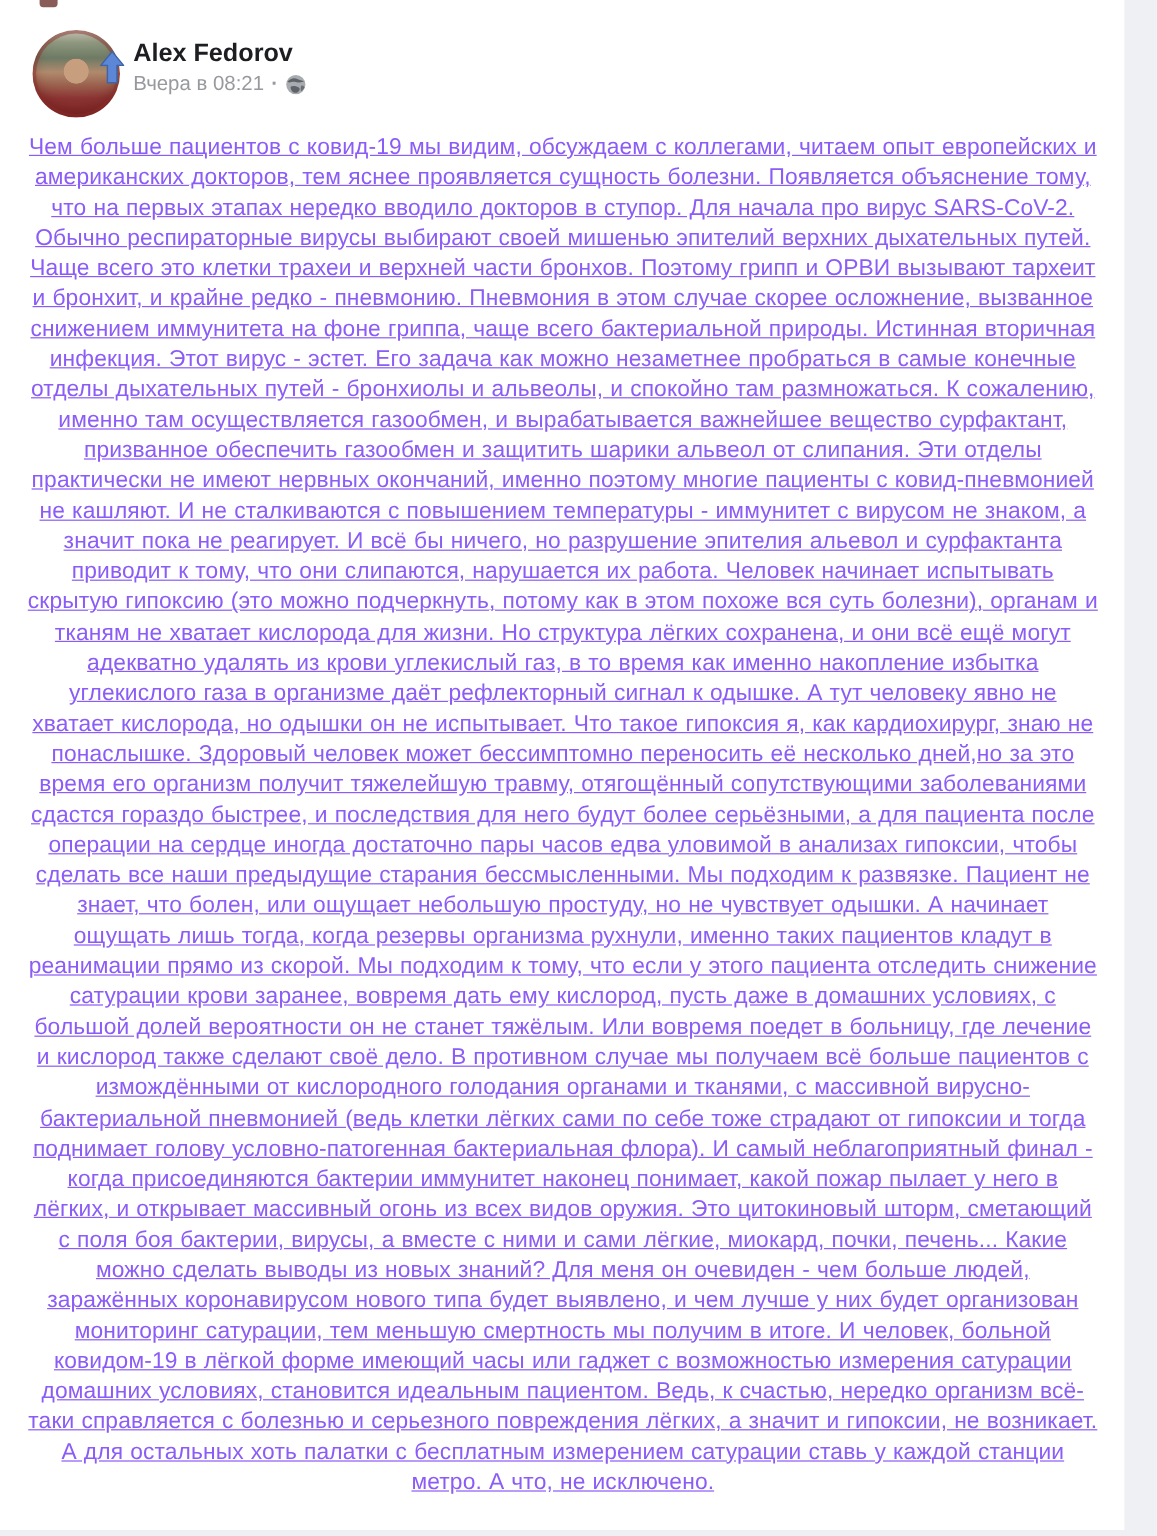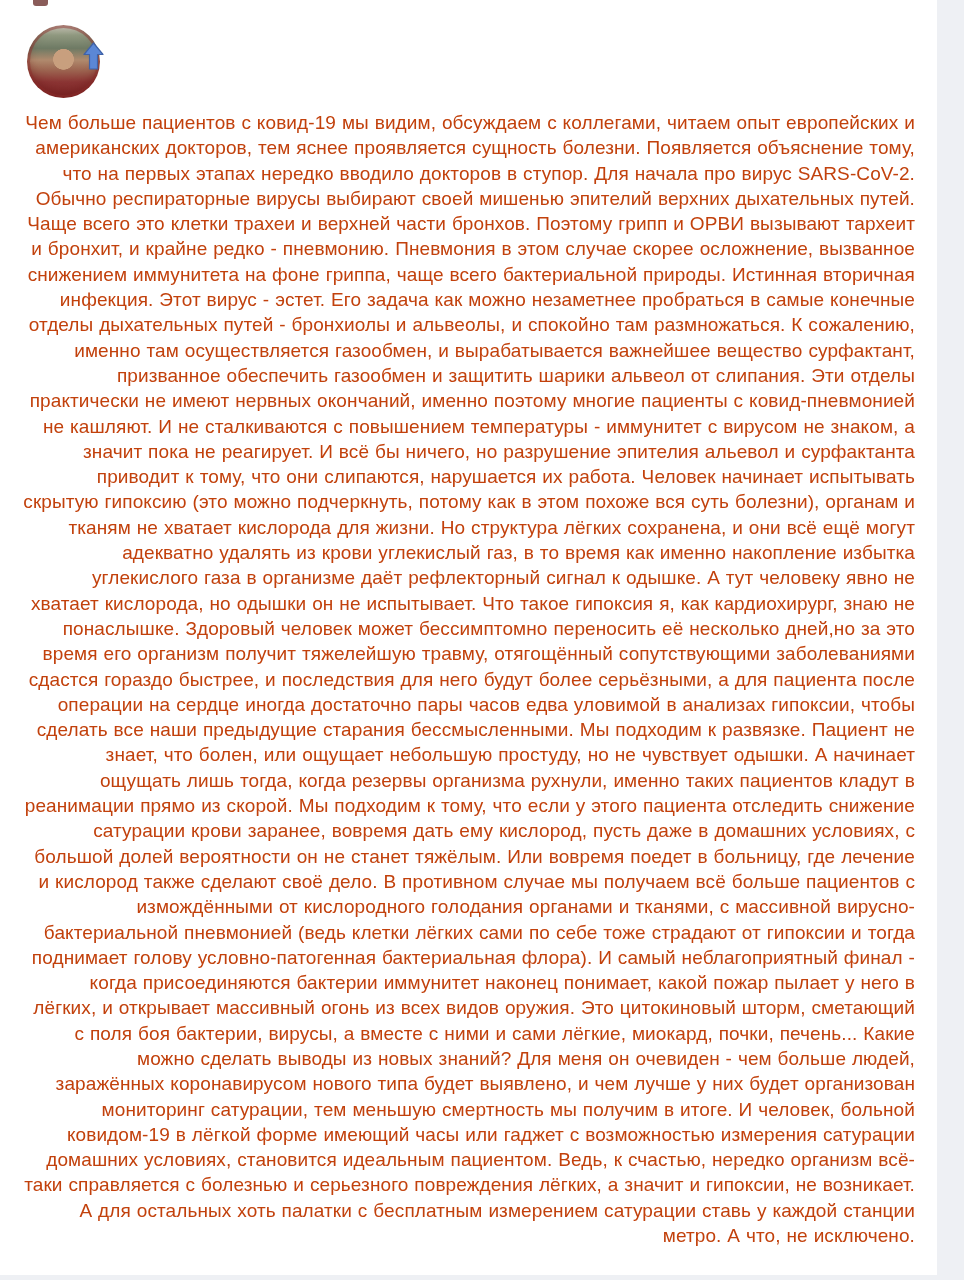--- a/index.html
+++ b/index.html
@@ -74,40 +74,54 @@
     font-size: 17px;
     color: #97999d;
   }
   .post-meta .timestamp { cursor: pointer; }
   .post-meta .dot { font-weight: 700; }
   .globe { display: inline-block; margin-top: 1px; }
   .post-body {
     margin: 12px 22px 0 23px;
     font-size: 19px;
     line-height: 25.3px;
-    color: #c2410c;
+    color: #8b5cf6;
     letter-spacing: 0.1px;
-    text-align: right;
+    text-align: center;
     word-spacing: 0.5px;
+    text-decoration: underline;
   }
 </style>
 </head>
 <body>
 
 <div class="post-card">
 
   <div class="artifact"></div>
 
   <div class="post-header">
 
     <div class="avatar">
       <div class="avatar-photo"></div>
       <svg class="frame-arrow" width="21" height="28" viewBox="0 0 21 28">
         <path d="M10.5 1 L20 12.5 H14.5 V27 H6.5 V12.5 H1 Z" fill="#5b87d6" stroke="#3f62a8" stroke-width="1.2" stroke-linejoin="round"></path>
       </svg>
     </div>
 
+    <div class="header-text">
+      <div class="author-name">Alex Fedorov</div>
+      <div class="post-meta">
+        <span class="timestamp">Вчера в 08:21</span>
+        <span class="dot">·</span>
+        <svg class="globe" width="17" height="17" viewBox="0 0 17 17">
+          <circle cx="8.5" cy="8.5" r="8" fill="#a8abaf"></circle>
+          <path d="M1.6 6.2 C3.5 3.2 7.5 2.4 9.8 3.8 C11.6 4.9 13.8 4.4 15.3 6.4 C13.4 5.8 11.2 7.4 8.4 6.4 C5.6 5.4 3.4 7.6 1.6 6.2 Z" fill="#5f6368"></path>
+          <path d="M4.2 10.2 C6.2 9.2 9.4 9.8 11.2 11.2 C12.4 12.2 11.4 14.4 9.4 15.2 C6.8 15.8 4.0 13.6 4.2 10.2 Z" fill="#5f6368"></path>
+          <path d="M13.2 9.2 C14.4 9.0 15.6 9.8 15.8 10.8 C15.2 12.2 14.2 13.4 13.0 14.0 C12.4 12.4 12.4 10.4 13.2 9.2 Z" fill="#6b6f74"></path>
+        </svg>
+      </div>
+    </div>
 
   </div>
 
   <div class="post-body">Чем больше пациентов с ковид-19 мы видим, обсуждаем с коллегами, читаем опыт европейских и американских докторов, тем яснее проявляется сущность болезни. Появляется объяснение тому, что на первых этапах нередко вводило докторов в ступор. Для начала про вирус SARS-CoV-2. Обычно респираторные вирусы выбирают своей мишенью эпителий верхних дыхательных путей. Чаще всего это клетки трахеи и верхней части бронхов. Поэтому грипп и ОРВИ вызывают тархеит и бронхит, и крайне редко - пневмонию. Пневмония в этом случае скорее осложнение, вызванное снижением иммунитета на фоне гриппа, чаще всего бактериальной природы. Истинная вторичная инфекция. Этот вирус - эстет. Его задача как можно незаметнее пробраться в самые конечные отделы дыхательных путей - бронхиолы и альвеолы, и спокойно там размножаться. К сожалению, именно там осуществляется газообмен, и вырабатывается важнейшее вещество сурфактант, призванное обеспечить газообмен и защитить шарики альвеол от слипания. Эти отделы практически не имеют нервных окончаний, именно поэтому многие пациенты с ковид-пневмонией не кашляют. И не сталкиваются с повышением температуры - иммунитет с вирусом не знаком, а значит пока не реагирует. И всё бы ничего, но разрушение эпителия альевол и сурфактанта приводит к тому, что они слипаются, нарушается их работа. Человек начинает испытывать скрытую гипоксию (это можно подчеркнуть, потому как в этом похоже вся суть болезни), органам и тканям не хватает кислорода для жизни. Но структура лёгких сохранена, и они всё ещё могут адекватно удалять из крови углекислый газ, в то время как именно накопление избытка углекислого газа в организме даёт рефлекторный сигнал к одышке. А тут человеку явно не хватает кислорода, но одышки он не испытывает. Что такое гипоксия я, как кардиохирург, знаю не понаслышке. Здоровый человек может бессимптомно переносить её несколько дней,но за это время его организм получит тяжелейшую травму, отягощённый сопутствующими заболеваниями сдастся гораздо быстрее, и последствия для него будут более серьёзными, а для пациента после операции на сердце иногда достаточно пары часов едва уловимой в анализах гипоксии, чтобы сделать все наши предыдущие старания бессмысленными. Мы подходим к развязке. Пациент не знает, что болен, или ощущает небольшую простуду, но не чувствует одышки. А начинает ощущать лишь тогда, когда резервы организма рухнули, именно таких пациентов кладут в реанимации прямо из скорой. Мы подходим к тому, что если у этого пациента отследить снижение сатурации крови заранее, вовремя дать ему кислород, пусть даже в домашних условиях, с большой долей вероятности он не станет тяжёлым. Или вовремя поедет в больницу, где лечение и кислород также сделают своё дело. В противном случае мы получаем всё больше пациентов с измождёнными от кислородного голодания органами и тканями, с массивной вирусно-бактериальной пневмонией (ведь клетки лёгких сами по себе тоже страдают от гипоксии и тогда поднимает голову условно-патогенная бактериальная флора). И самый неблагоприятный финал - когда присоединяются бактерии иммунитет наконец понимает, какой пожар пылает у него в лёгких, и открывает массивный огонь из всех видов оружия. Это цитокиновый шторм, сметающий с поля боя бактерии, вирусы, а вместе с ними и сами лёгкие, миокард, почки, печень... Какие можно сделать выводы из новых знаний? Для меня он очевиден - чем больше людей, заражённых коронавирусом нового типа будет выявлено, и чем лучше у них будет организован мониторинг сатурации, тем меньшую смертность мы получим в итоге. И человек, больной ковидом-19 в лёгкой форме имеющий часы или гаджет с возможностью измерения сатурации домашних условиях, становится идеальным пациентом. Ведь, к счастью, нередко организм всё-таки справляется с болезнью и серьезного повреждения лёгких, а значит и гипоксии, не возникает. А для остальных хоть палатки с бесплатным измерением сатурации ставь у каждой станции метро. А что, не исключено.</div>
 
 </div>
 
 </body></html>

